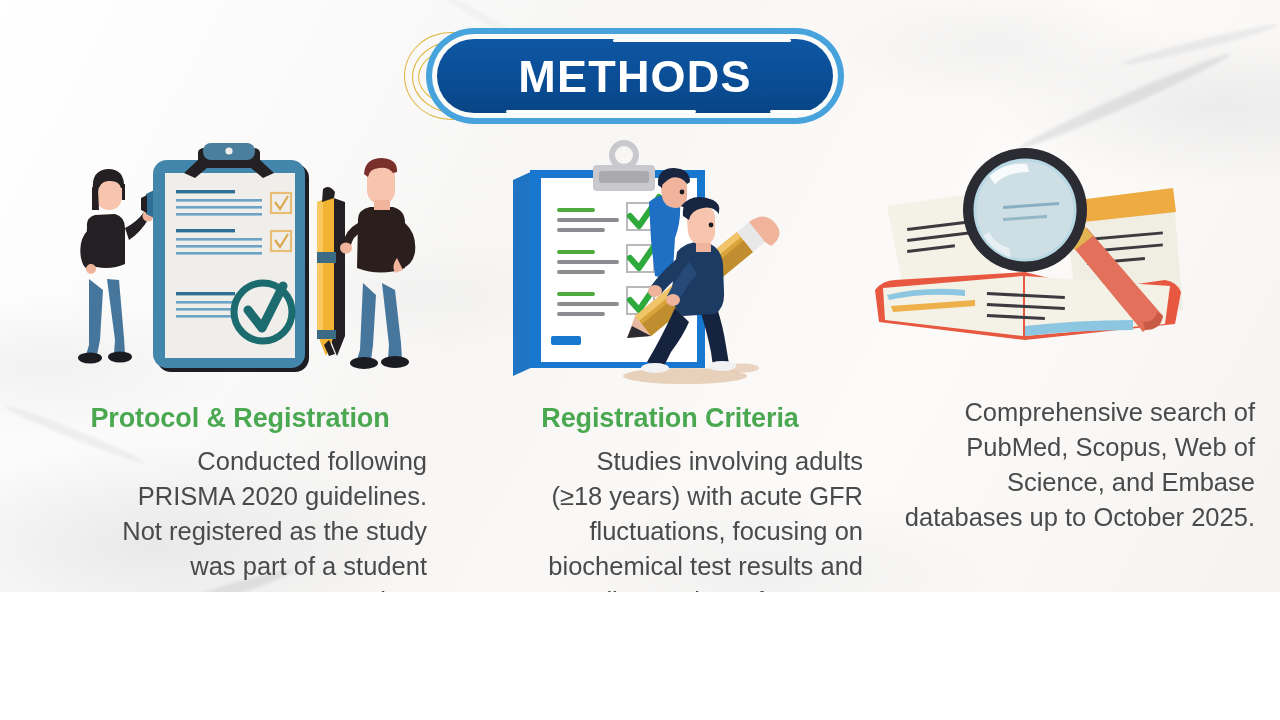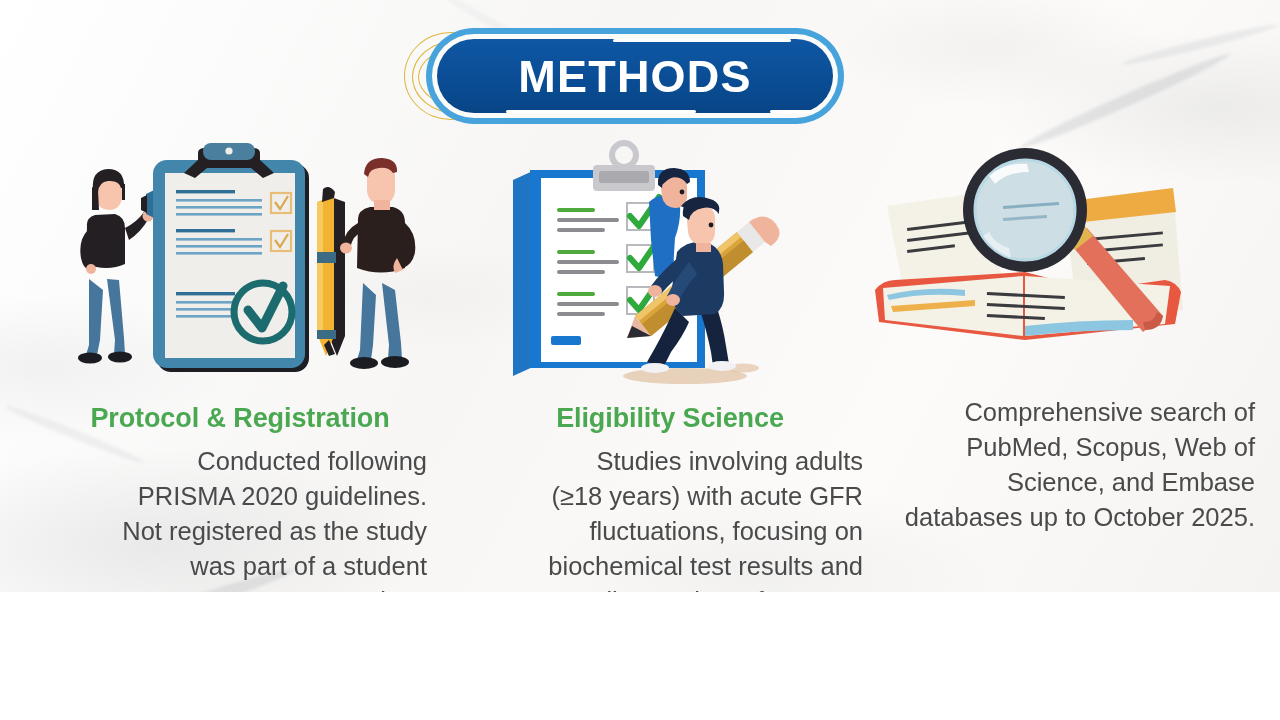--- a/index.html
+++ b/index.html
@@ -390,21 +390,21 @@
           <ellipse cx="198" cy="160" rx="7" ry="6" fill="#f0b49c"></ellipse>
 
           <path d="M212 80 Q213 67 226 66 Q240 66 240 79 L240 94 Q238 105 227 105 Q215 104 213 92 Z" fill="#f7c4ad"></path>
           <path d="M208 76 Q206 58 226 58 Q245 59 244 74 Q238 66 228 68 Q216 70 214 80 Z" fill="#172540"></path>
           <path d="M206 66 Q218 52 238 60 Q246 64 244 72 Q232 60 214 70 Z" fill="#172540"></path>
           <circle cx="236" cy="85" r="2.4" fill="#1a1a22"></circle>
           <path d="M221 103 L236 103 L236 112 L221 112 Z" fill="#f0b49c"></path>
         </g>
       </svg>
     </div>
-    <div class="heading">Eligibility Science</div>
+    <div class="heading">Registration Criteria</div>
     <div class="body-text">Studies involving adults
 (≥18 years) with acute GFR
 fluctuations, focusing on
 biochemical test results and
 diagnostic performance
 metrics (e.g., AUC,
 sensitivity, specificity).</div>
   </div>
 
   <div class="col c3">

